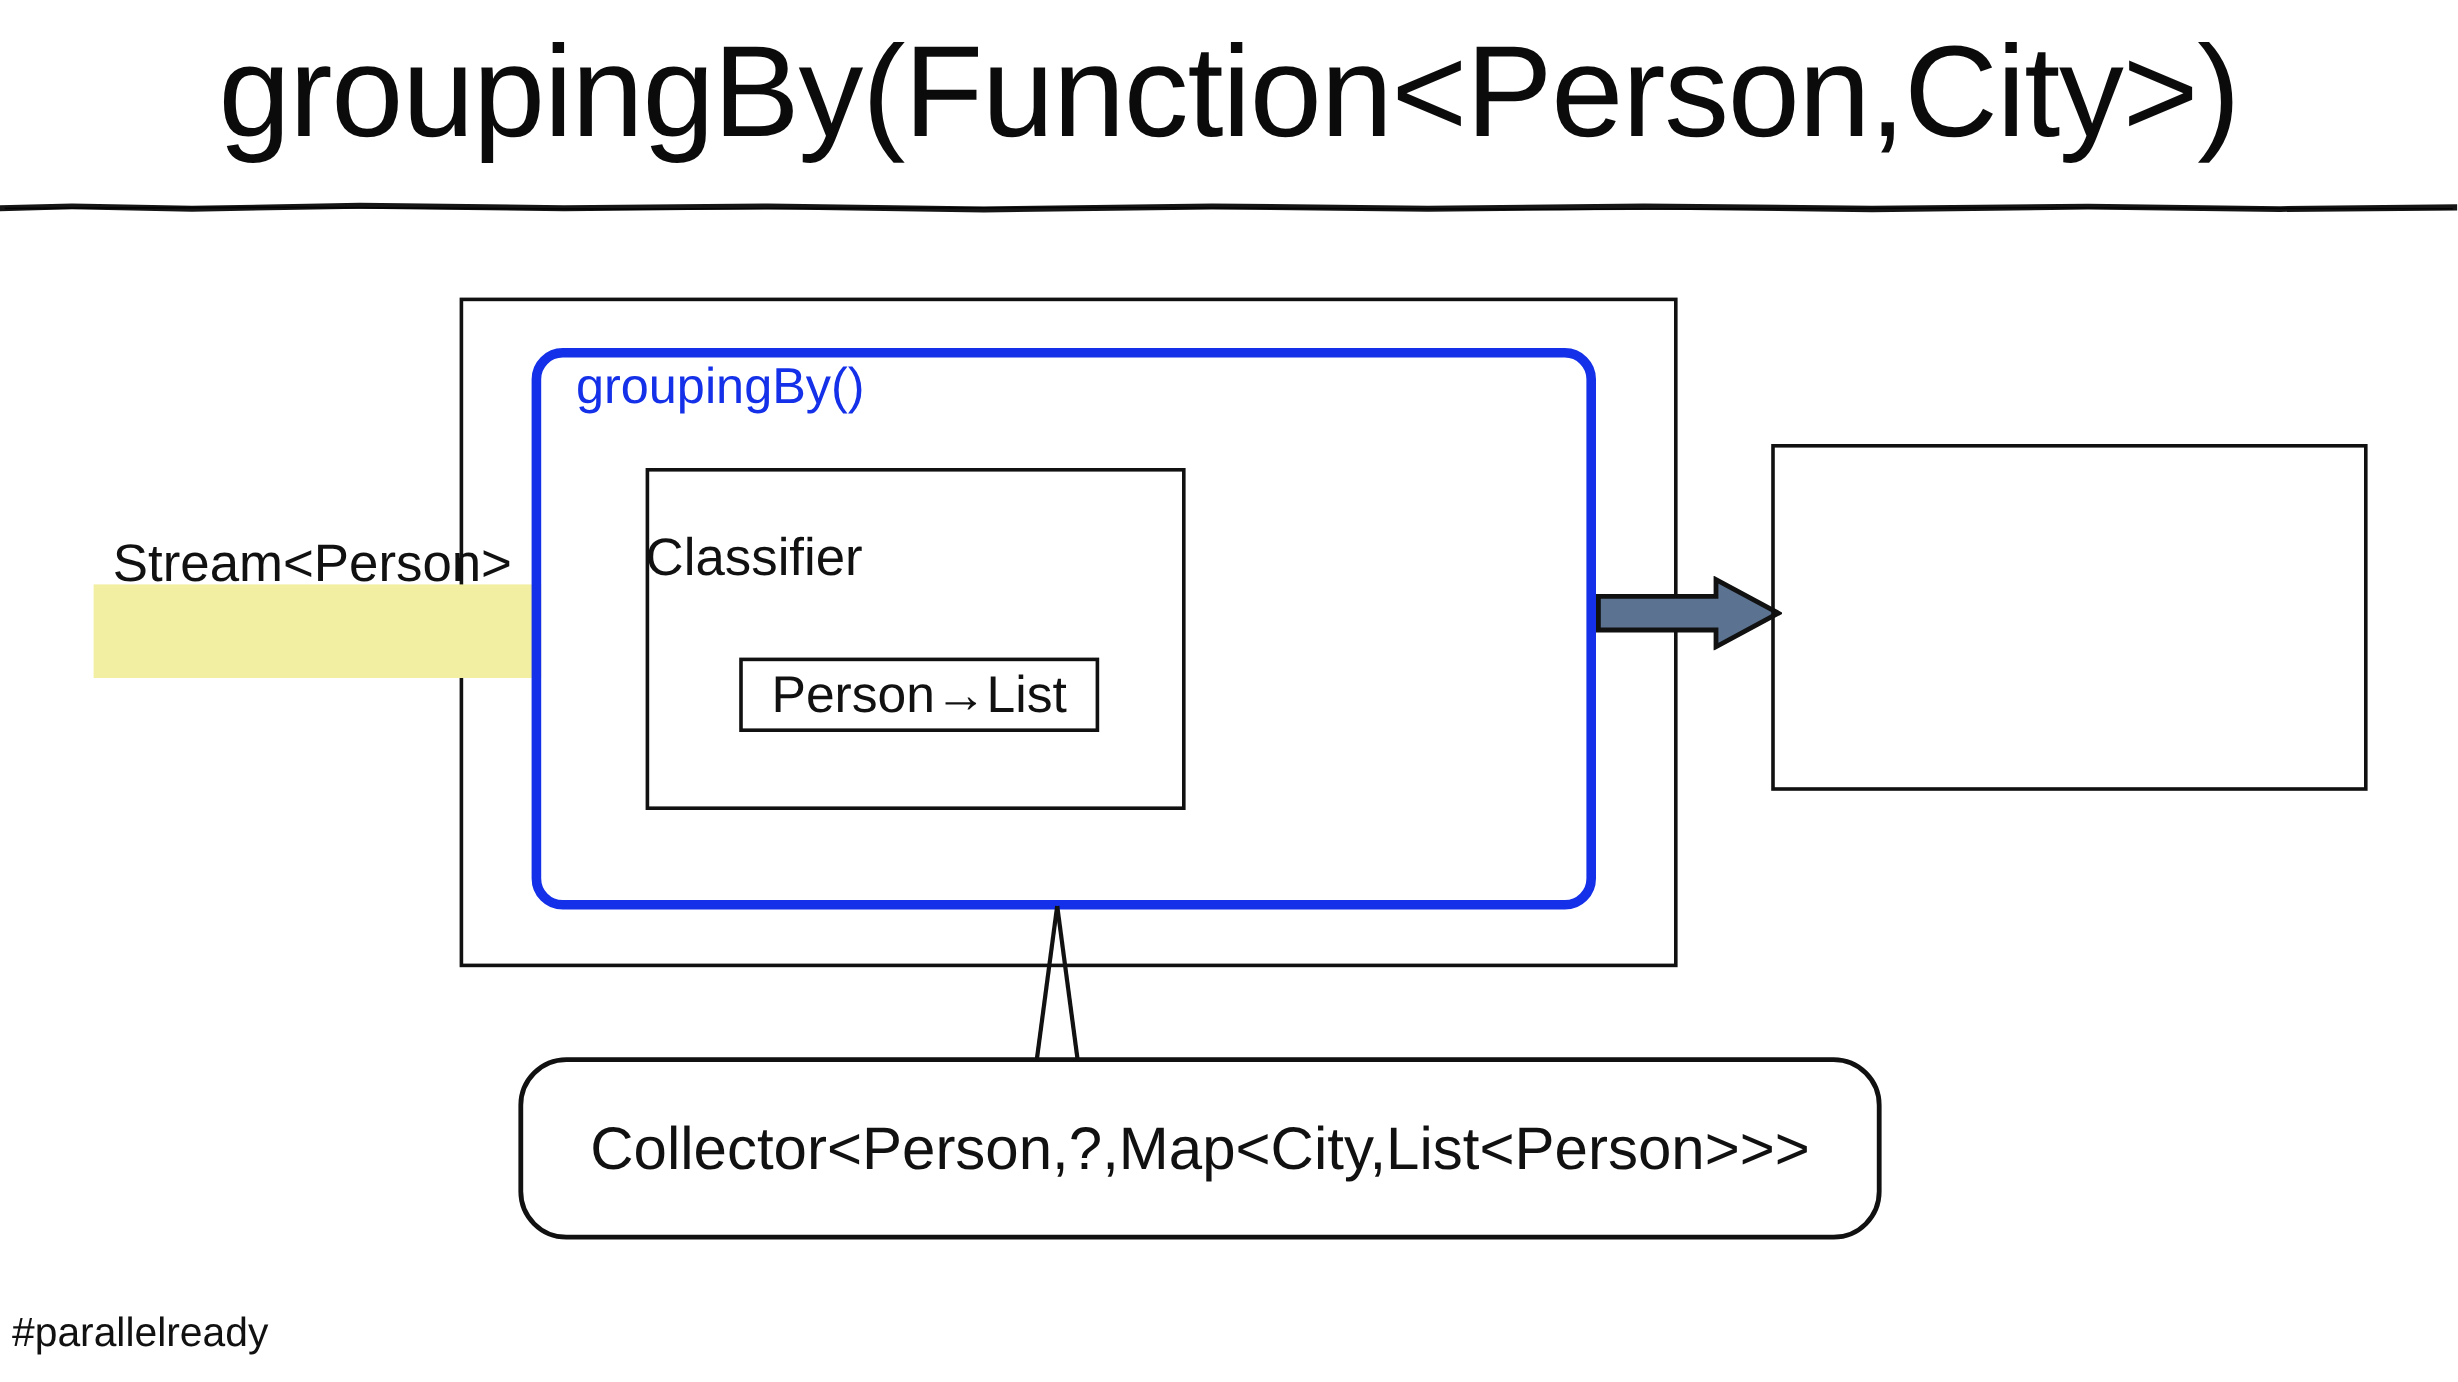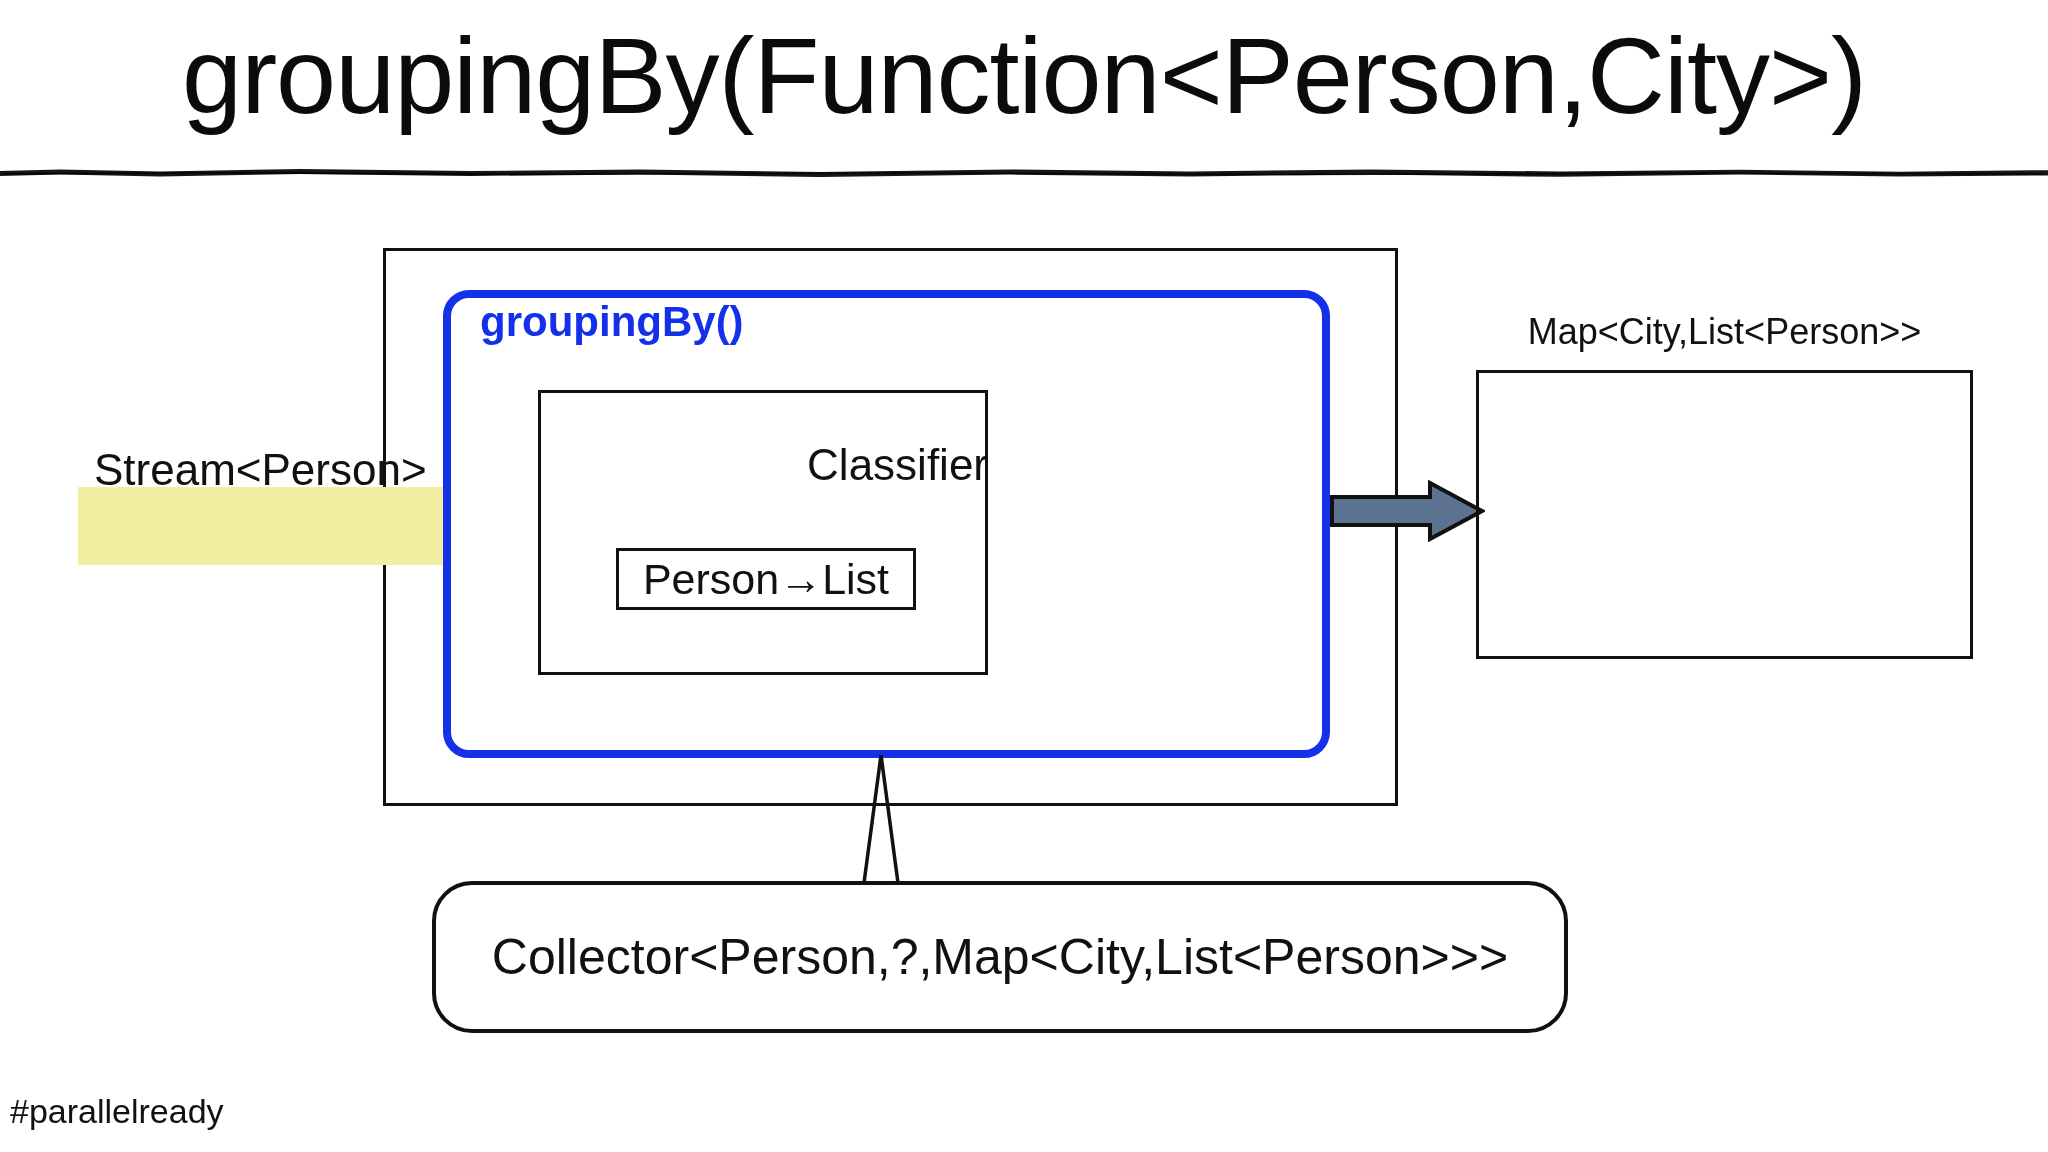--- a/index.html
+++ b/index.html
@@ -70,40 +70,39 @@
     background: transparent;
   }
   #grouping-label {
     position: absolute;
     left: 480px;
     top: 298px;
     font-size: 42px;
     font-family: "Liberation Sans", sans-serif;
     color: #1430e8;
     white-space: nowrap;
-    font-weight: bold;
   }
 
   
   #classifier-box {
     position: absolute;
     left: 538px;
     top: 390px;
     width: 450px;
     height: 285px;
     border: 3px solid #111111;
     box-sizing: border-box;
     background: transparent;
   }
   #classifier-label {
     position: absolute;
     left: 538px;
     top: 440px;
     width: 450px;
-    text-align: right;
+    text-align: left;
     font-size: 44px;
     color: #111111;
     white-space: nowrap;
   }
   #lambda-box {
     position: absolute;
     left: 616px;
     top: 548px;
     width: 300px;
     height: 62px;
@@ -246,21 +245,20 @@
   <div id="classifier-label">Classifier</div>
 
   <div id="lambda-box">
     <span id="lambda-text">Person→List</span>
   </div>
 
   <svg id="output-arrow" viewBox="0 0 155 62" preserveAspectRatio="none">
     <polygon points="2,17 100,17 100,3 152,31 100,59 100,45 2,45" fill="#5b7390" stroke="#111111" stroke-width="4" stroke-linejoin="miter"></polygon>
   </svg>
 
-  <div id="map-label">Map&lt;City,List&lt;Person&gt;&gt;</div>
   <div id="map-box"></div>
 
   <svg id="callout-leader" viewBox="0 0 140 140" preserveAspectRatio="none">
     <path d="M61,5 L44,133" stroke="#111111" stroke-width="3.5" fill="none"></path>
     <path d="M61,5 L78,133" stroke="#111111" stroke-width="3.5" fill="none"></path>
   </svg>
 
   <div id="collector-box">
     <span id="collector-text">Collector&lt;Person,?,Map&lt;City,List&lt;Person&gt;&gt;&gt;</span>
   </div>

